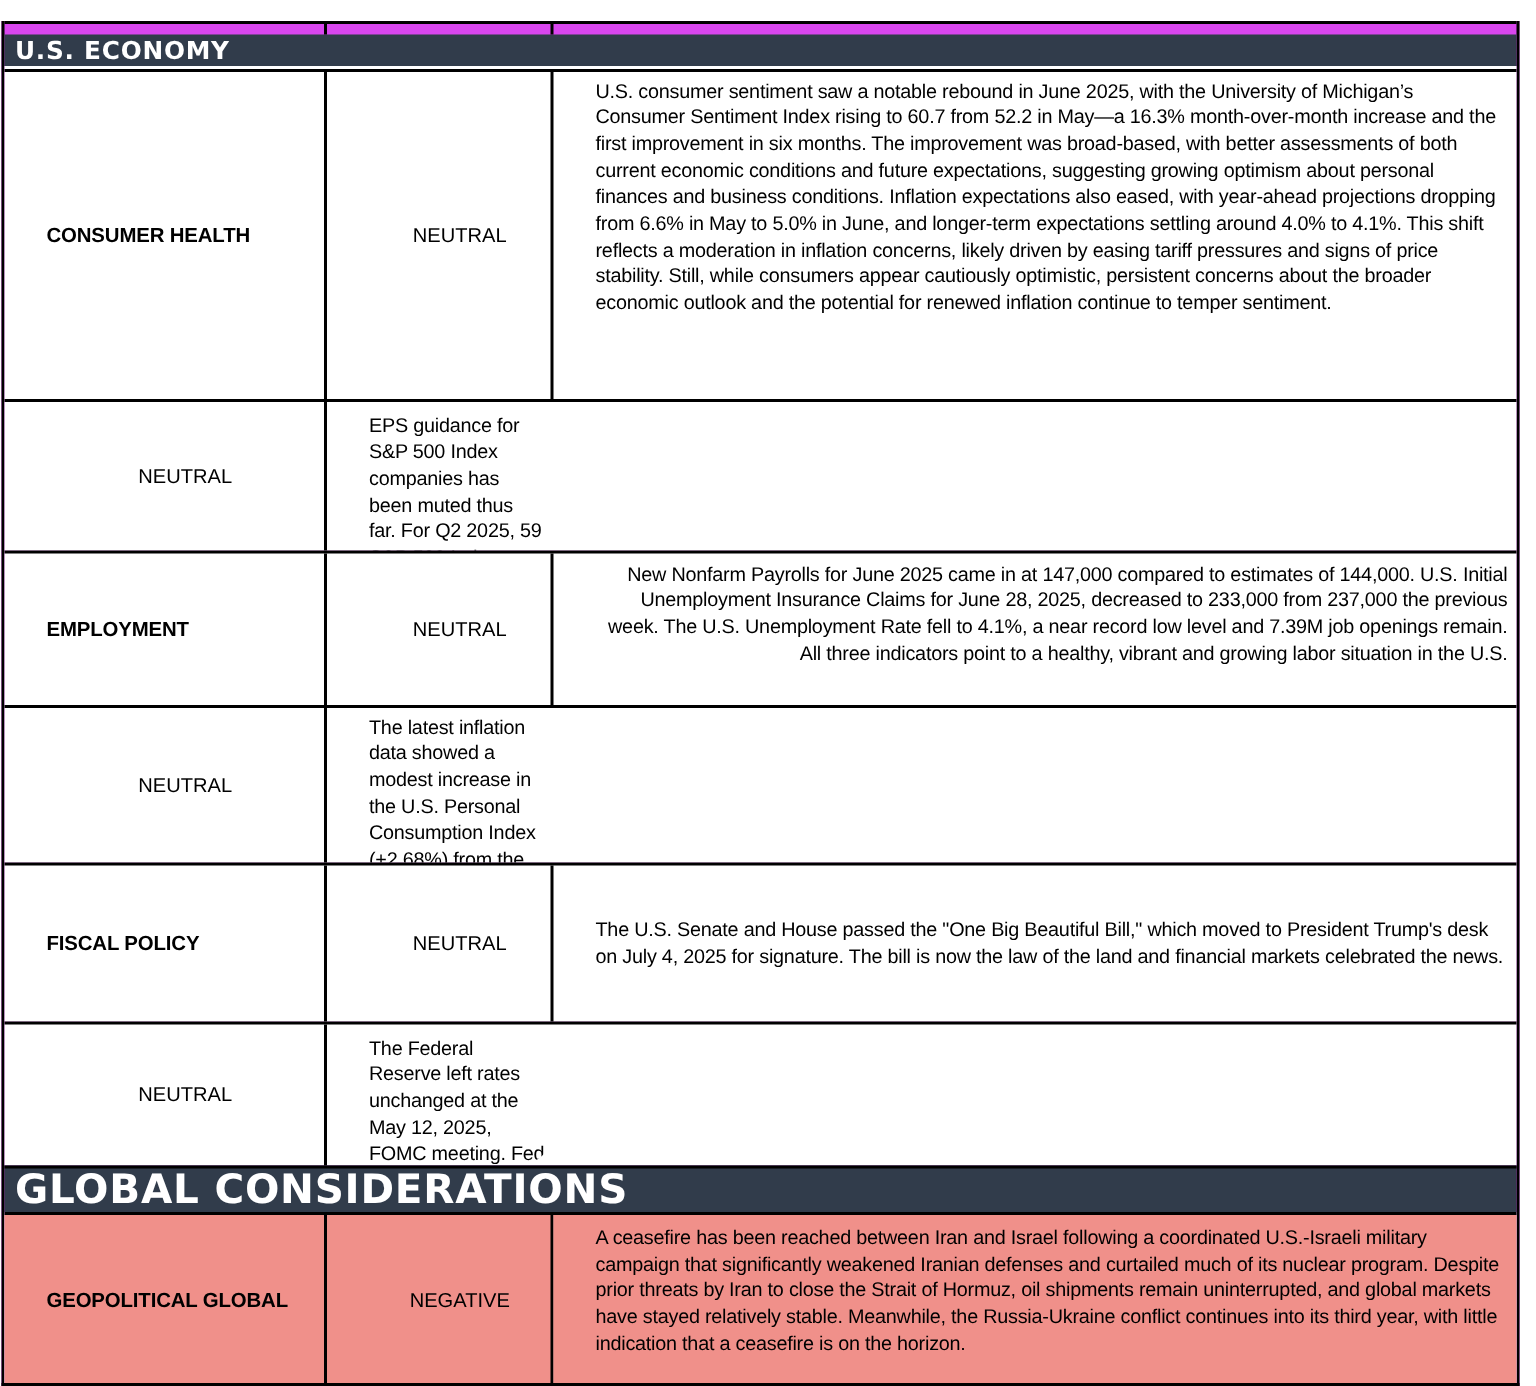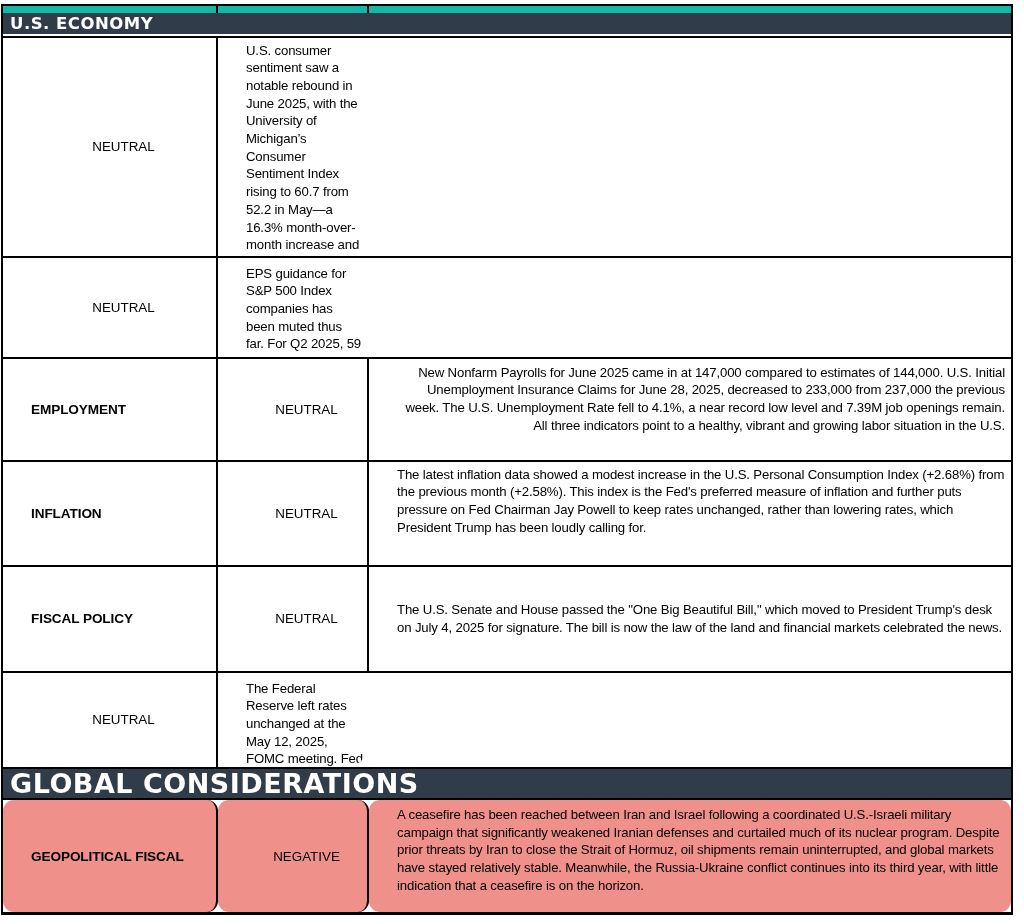--- a/index.html
+++ b/index.html
@@ -5,27 +5,27 @@
   html,body{margin:0;padding:0;background:#ffffff;}
   .page{
     position:relative;
     width:1024px;height:924px;
     background:#ffffff;
     font-family:"Liberation Sans", sans-serif;
     color:#000;
     overflow:hidden;
   }
   .tbl{
-    position:absolute;left:1px;top:4px;
+    position:absolute;left:1px;top:14px;
     width:1012px;
     border-left:2px solid var(--border);
     border-right:2px solid var(--border);
     border-bottom:3.5px solid var(--border);
     box-sizing:border-box;
-    background:#14b8a6;
+    background:#d946ef;
   }
   .top-strip{
     height:6.5px;
     border-top:2.5px solid var(--border);
     display:grid;
     grid-template-columns:215px 151px 1fr;
   }
   .top-strip .c{border-right:2px solid var(--border);}
   .top-strip .c:last-child{border-right:none;}
   .sec-header{
@@ -78,76 +78,76 @@
   .r4{height:103px;}
   .r5{height:104px;}
   .r6{height:94px;}
   .r7{height:112px;}
   .r2 .desc,.r6 .desc{padding-top:7px;border-radius:24px;}
   .r3 .desc{padding-top:5px;text-align:right;}
   .r7 .desc{padding-top:6px;}
   
   .r5 .cell.desc{display:flex;align-items:center;padding-top:0;}
   
-  .row.negative .cell{background:var(--negative-bg);border-radius:11px;}
+  .row.negative .cell{background:var(--negative-bg);}
 </style>
 </head>
 <body>
 
 <div class="page">
   <div class="tbl">
 
     <div class="top-strip">
       <div class="c"></div>
       <div class="c"></div>
       <div class="c"></div>
     </div>
 
     <div class="sec-header h1">
       <span>U.S. ECONOMY</span>
     </div>
     <div class="gap"></div>
 
     <div class="row r1">
+      <div class="cell cat">CONSUMER HEALTH</div>
       <div class="cell status">NEUTRAL</div>
       <div class="cell desc">U.S. consumer sentiment saw a notable rebound in June 2025, with the University of Michigan’s Consumer Sentiment Index rising to 60.7 from 52.2 in May—a 16.3% month-over-month increase and the first improvement in six months. The improvement was broad-based, with better assessments of both current economic conditions and future expectations, suggesting growing optimism about personal finances and business conditions. Inflation expectations also eased, with year-ahead projections dropping from 6.6% in May to 5.0% in June, and longer-term expectations settling around 4.0% to 4.1%. This shift reflects a moderation in inflation concerns, likely driven by easing tariff pressures and signs of price stability. Still, while consumers appear cautiously optimistic, persistent concerns about the broader economic outlook and the potential for renewed inflation continue to temper sentiment.</div>
     </div>
 
     <div class="row r2">
       <div class="cell status">NEUTRAL</div>
       <div class="cell desc">EPS guidance for S&amp;P 500 Index companies has been muted thus far. For Q2 2025, 59 S&amp;P 500 Index companies issued negative EPS guidance, and 51 S&amp;P 500 companies issued positive EPS guidance. The estimated blended Q2 2025 growth rate is 5.0%, and if that is the actual growth rate, it will mark the lowest growth for the index since Q4 2023.</div>
     </div>
 
     <div class="row r3">
       <div class="cell cat">EMPLOYMENT</div>
       <div class="cell status">NEUTRAL</div>
       <div class="cell desc">New Nonfarm Payrolls for June 2025 came in at 147,000 compared to estimates of 144,000. U.S. Initial Unemployment Insurance Claims for June 28, 2025, decreased to 233,000 from 237,000 the previous week.  The U.S. Unemployment Rate fell to 4.1%, a near record low level and 7.39M job openings remain. All three indicators point to a healthy, vibrant and growing labor situation in the U.S.</div>
     </div>
 
     <div class="row r4">
-      <div class="cell cat">INFLATION</div>
       <div class="cell status">NEUTRAL</div>
       <div class="cell desc">The latest inflation data showed a modest increase in the U.S. Personal Consumption Index (+2.68%) from the previous month (+2.58%). This index is the Fed's preferred measure of inflation and further puts pressure on Fed Chairman Jay Powell to keep rates unchanged, rather than lowering rates, which President Trump has been loudly calling for.</div>
     </div>
 
     <div class="row r5">
       <div class="cell cat">FISCAL POLICY</div>
       <div class="cell status">NEUTRAL</div>
       <div class="cell desc">The U.S. Senate and House passed the "One Big Beautiful Bill," which moved to President Trump's desk on July 4, 2025 for signature. The bill is now the law of the land and financial markets celebrated the news.</div>
     </div>
 
     <div class="row r6">
       <div class="cell status">NEUTRAL</div>
       <div class="cell desc">The Federal Reserve left rates unchanged at the May 12, 2025, FOMC meeting. Fed Chairman Jay Powell was optimistic about rate cuts in 2025, hinting that there could be two more rate cuts before year end. Inflation continues to moderate and approach the targeted 2.00% rate.</div>
     </div>
 
     <div class="sec-header h2">
       <span>GLOBAL CONSIDERATIONS</span>
     </div>
 
     <div class="row r7 negative">
-      <div class="cell cat">GEOPOLITICAL FISCAL</div>
+      <div class="cell cat">GEOPOLITICAL GLOBAL</div>
       <div class="cell status">NEGATIVE</div>
       <div class="cell desc">A ceasefire has been reached between Iran and Israel following a coordinated U.S.-Israeli military campaign that significantly weakened Iranian defenses and curtailed much of its nuclear program. Despite prior threats by Iran to close the Strait of Hormuz, oil shipments remain uninterrupted, and global markets have stayed relatively stable. Meanwhile, the Russia-Ukraine conflict continues into its third year, with little indication that a ceasefire is on the horizon.</div>
     </div>
 
   </div>
 </div>
 
 </body></html>

